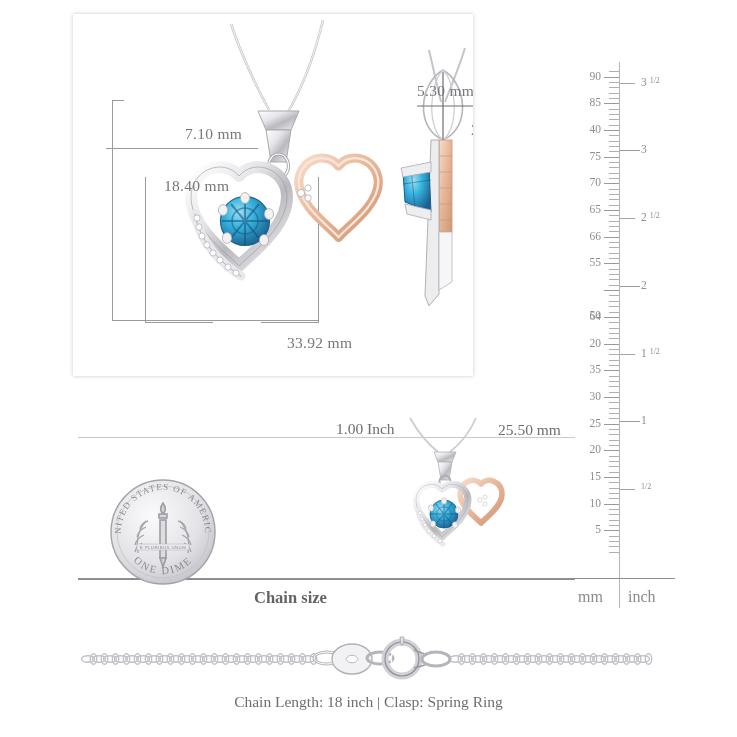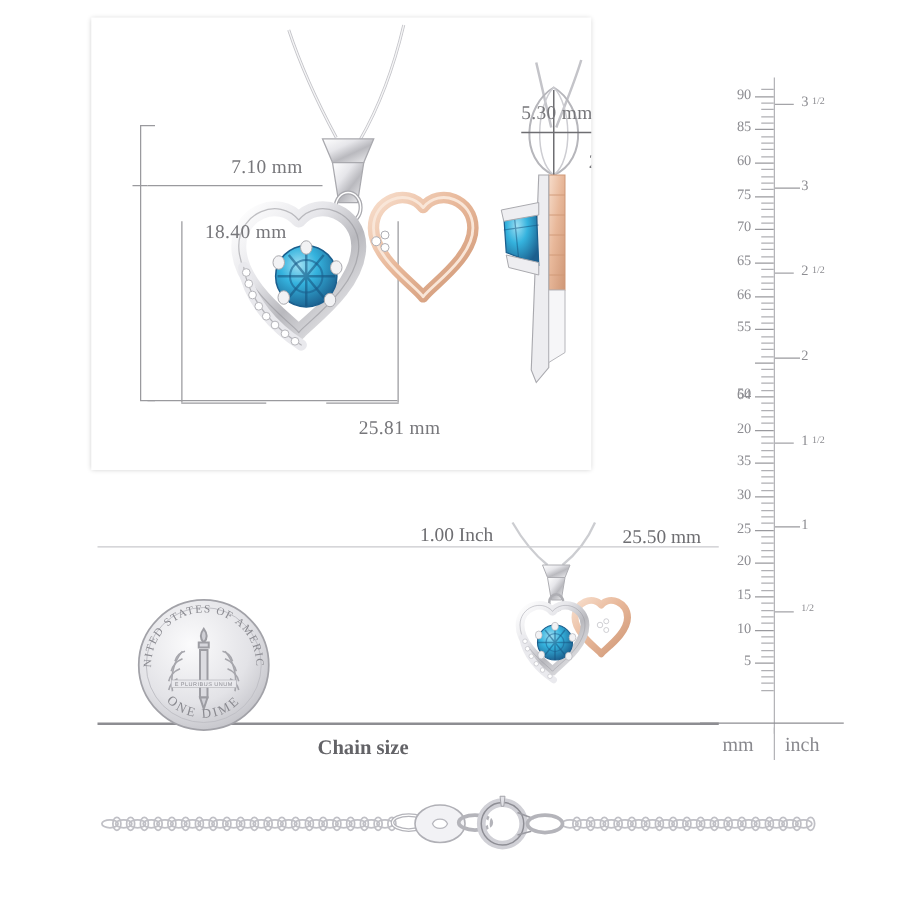--- a/index.html
+++ b/index.html
@@ -200,21 +200,21 @@
         <g stroke="#14507c" stroke-width="1" opacity=".5">
           <line x1="14" y1="140" x2="42" y2="136"></line>
           <line x1="22" y1="124" x2="26" y2="164"></line>
         </g>
         <path d="M12 124 L42 118 L42 128 L14 133 Z" fill="#eeeef1" stroke="#a9a9ae" stroke-width=".8"></path>
         <path d="M16 160 L42 166 L42 176 L18 170 Z" fill="#eeeef1" stroke="#a9a9ae" stroke-width=".8"></path>
       </svg>
 
       <div class="dim dim-710">7.10 mm</div>
       <div class="dim dim-1840">18.40 mm</div>
-      <div class="dim dim-1980">25.81 mm</div>
+      <div class="dim dim-1980">33.92 mm</div>
       <div class="dim dim-530">5.30 mm</div>
       <div class="dim dim-250">2.50 mm</div>
     </div>
   </div>
 
   <div class="rule" style="left:78px;top:437px;width:497px;"></div>
   <div class="rule rule-thick" style="left:78px;top:578px;width:497px;"></div>
 
   <div class="lbl lbl-inch">1.00 Inch</div>
   <div class="lbl lbl-25">25.50 mm</div>
@@ -399,21 +399,21 @@
         <div class="tick tick-mm-minor" style="top: 60.6957px;"></div>
         <div class="tick tick-mm-major" style="top: 55.3587px;"></div>
         <div class="tick tick-mm-minor" style="top: 50.0217px;"></div>
         <div class="tick tick-mm-minor" style="top: 44.6848px;"></div>
         <div class="tick tick-mm-minor" style="top: 39.3478px;"></div>
         <div class="tick tick-mm-minor" style="top: 34.0109px;"></div>
         <div class="tick tick-mm-major" style="top: 28.6739px;"></div>
         <div class="tick tick-mm-minor" style="top: 23.337px;"></div>
         <div class="rnum rnum-mm" style="top: 21.6739px;">90</div>
         <div class="rnum rnum-mm" style="top: 48.3587px;">85</div>
-        <div class="rnum rnum-mm" style="top: 75.0435px;">60</div>
+        <div class="rnum rnum-mm" style="top: 75.0435px;">40</div>
         <div class="rnum rnum-mm" style="top: 101.728px;">75</div>
         <div class="rnum rnum-mm" style="top: 128.413px;">70</div>
         <div class="rnum rnum-mm" style="top: 155.098px;">65</div>
         <div class="rnum rnum-mm" style="top: 181.783px;">66</div>
         <div class="rnum rnum-mm" style="top: 208.467px;">55</div>
         <div class="rnum rnum-mm" style="top: 235.152px; margin-top: 26px;">50</div>
         <div class="rnum rnum-mm" style="top: 261.837px;">64</div>
         <div class="rnum rnum-mm" style="top: 288.522px;">20</div>
         <div class="rnum rnum-mm" style="top: 315.207px; text-align: right;">35</div>
         <div class="rnum rnum-mm" style="top: 341.891px;">30</div>
@@ -533,14 +533,15 @@
 
     <circle cx="318" cy="31" r="17" fill="none" stroke="#d0d0d6" stroke-width="7"></circle>
     <circle cx="318" cy="31" r="17" fill="none" stroke="#8e8e95" stroke-width="1.2"></circle>
     <circle cx="318" cy="31" r="11" fill="none" stroke="#ffffff" stroke-width="1.4"></circle>
     <path d="M316 9 L320 9 L319 17 L317 17 Z" fill="#e2e2e7" stroke="#a4a4aa" stroke-width=".8"></path>
     <path d="M330 22 L343 27" stroke="#9a9aa1" stroke-width="1.4" fill="none"></path>
     <path d="M330 40 L341 37" stroke="#9a9aa1" stroke-width="1.4" fill="none"></path>
     <ellipse cx="352" cy="31" rx="14" ry="7" fill="none" stroke="#b4b4ba" stroke-width="3"></ellipse>
   </svg>
 
+  <div class="caption">Chain Length: 18 inch  |  Clasp: Spring Ring</div>
 
 </div>
 
 </body></html>

